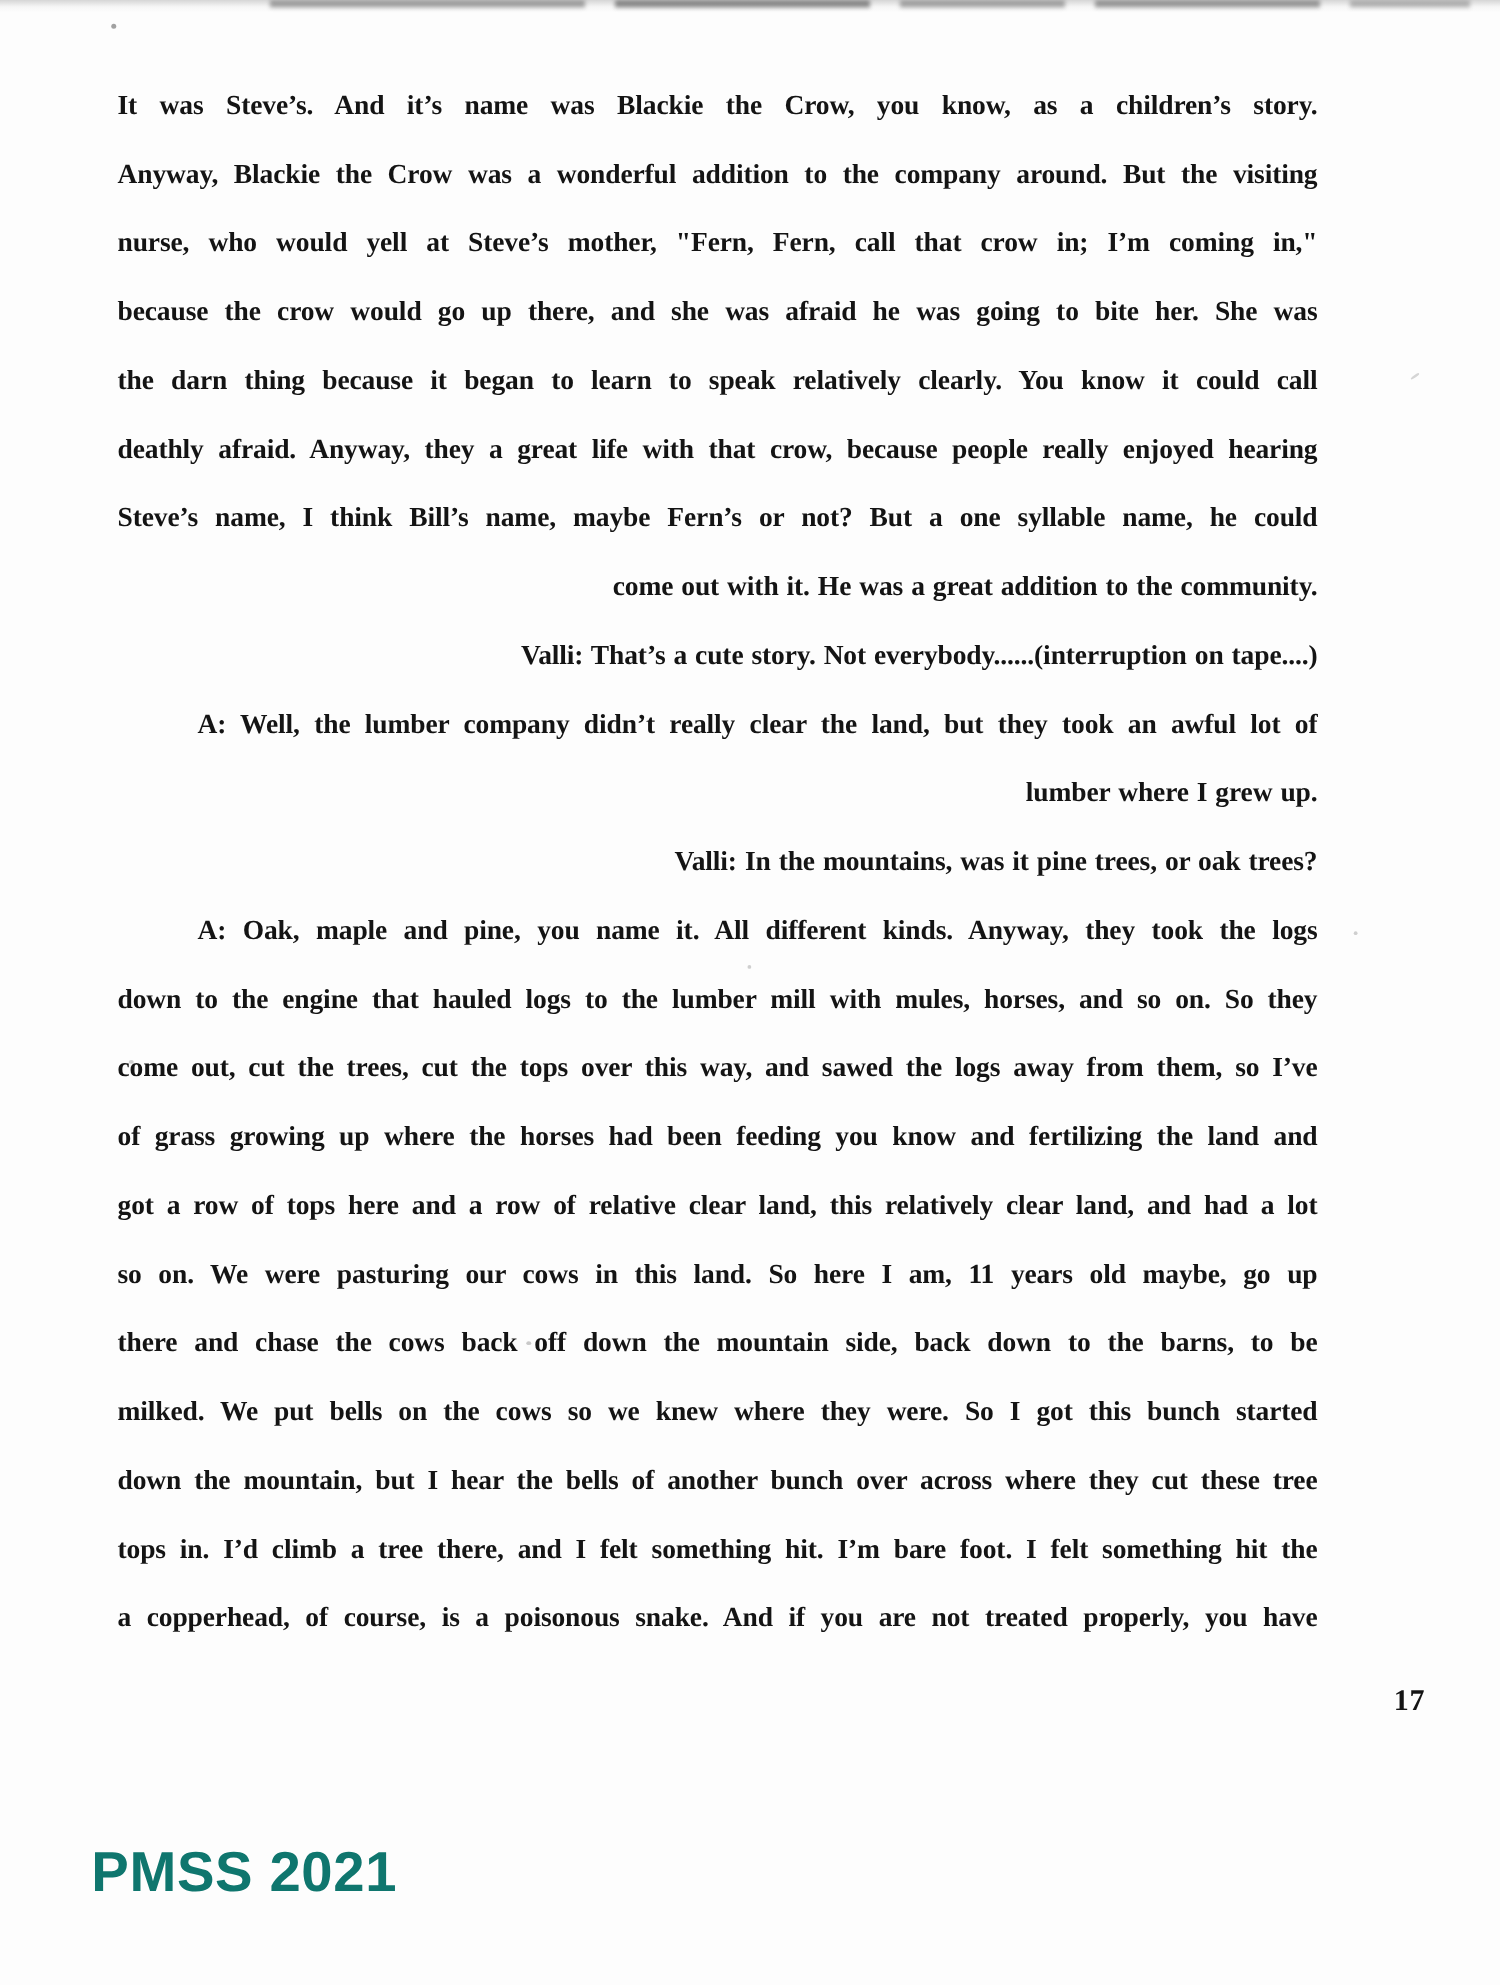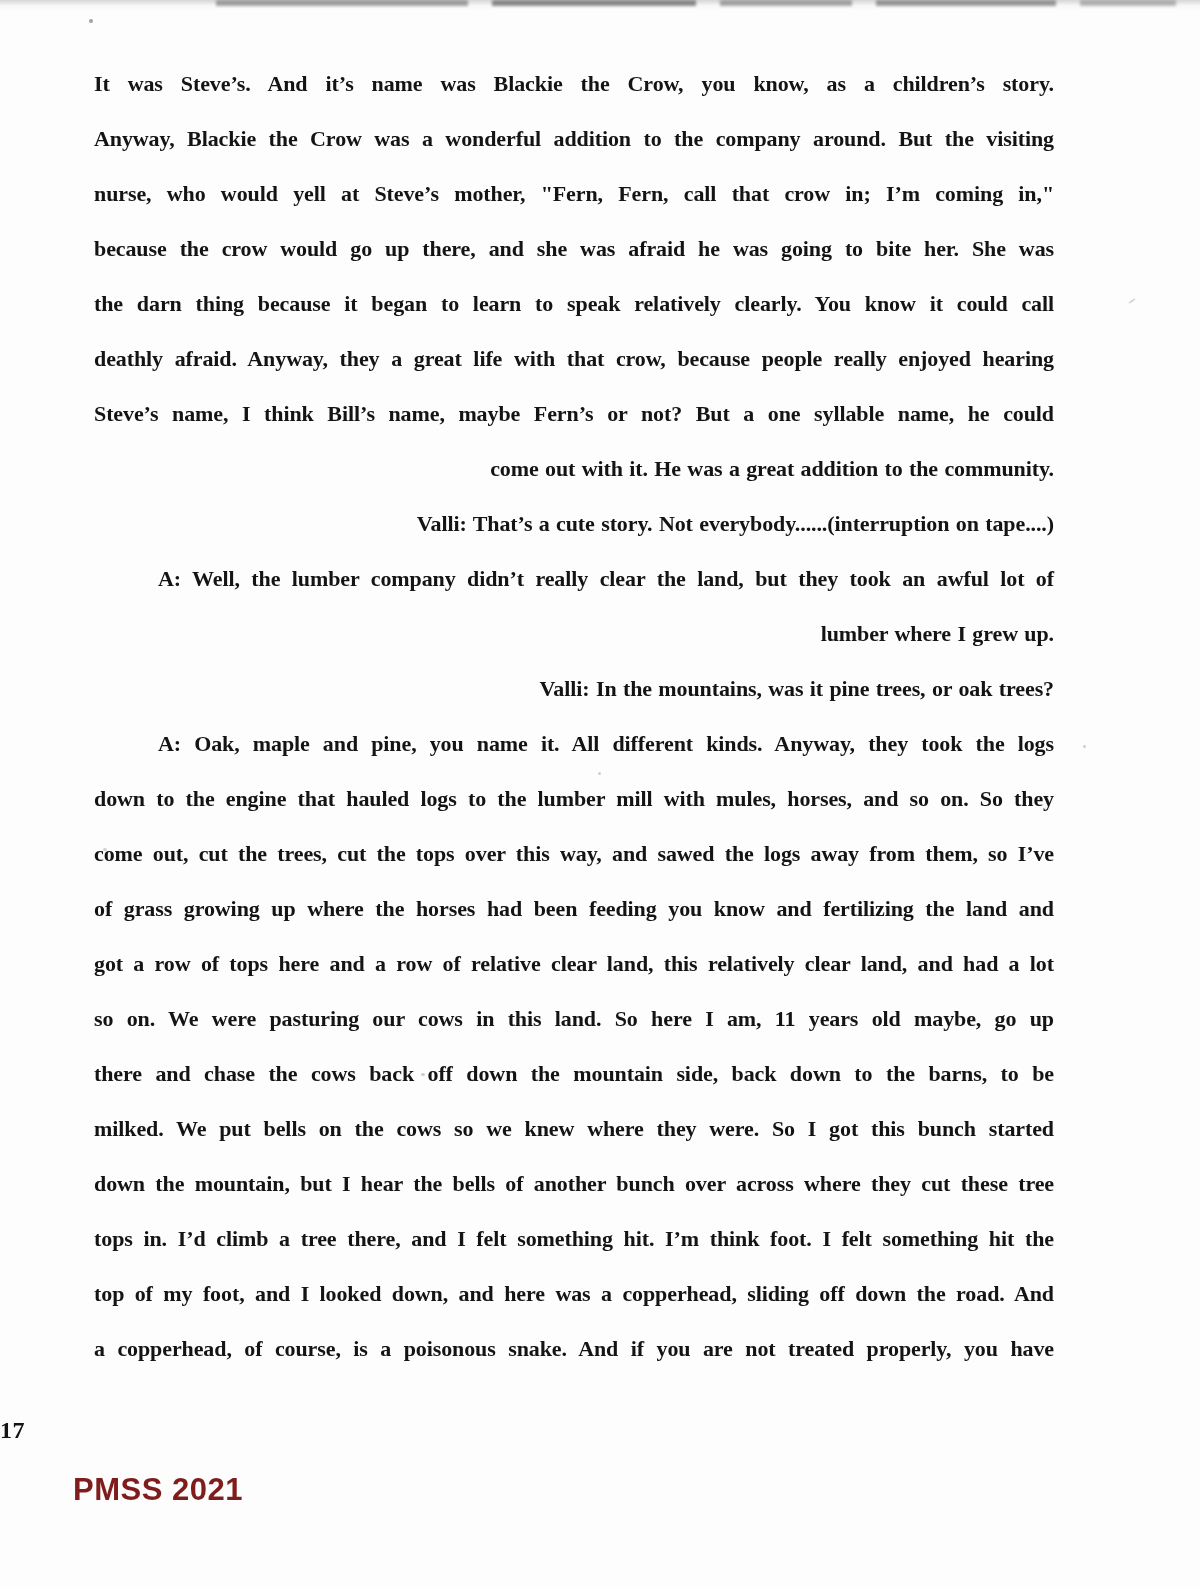--- a/index.html
+++ b/index.html
@@ -65,34 +65,34 @@
   .ln.j {
     white-space: normal;
     text-align: justify;
     text-align-last: justify;
   }
   .ln.ind {
     text-indent: 64px;
   }
   .page-number {
     position: absolute;
-    top: 1417px;
+    top: 1348px;
     left: 0;
     width: 1140px;
-    text-align: left;
+    text-align: right;
     font-size: 24px;
     letter-spacing: 0.5px;
   }
   .watermark {
     position: absolute;
     left: 73px;
     top: 1472px;
     font-family: "Liberation Sans", sans-serif;
-    font-size: 31px;
-    color: #7f1d1d;
+    font-size: 45px;
+    color: #0f766e;
     letter-spacing: 0.5px;
   }
 </style>
 </head>
 <body>
 
 <div class="page">
 
   <div class="scan-top">
     <div class="seg seg1"></div>
@@ -128,21 +128,20 @@
 
     <div class="ln ind j">A:  Oak, maple and pine, you name it.  All different kinds.  Anyway, they took the logs</div>
     <div class="ln j">down to the engine that hauled logs to the lumber mill with mules, horses, and so on.  So they</div>
     <div class="ln j">come out, cut the trees, cut the tops over this way, and sawed the logs away from them, so I’ve</div>
     <div class="ln j">of grass growing up where the horses had been feeding you know and fertilizing the land and</div>
     <div class="ln j">got a row of tops here and a row of relative clear land, this relatively clear land, and had a lot</div>
     <div class="ln j">so on.  We were pasturing our cows in this land.  So here I am, 11 years old maybe, go up</div>
     <div class="ln j">there and chase the cows back off down the mountain side, back down to the barns, to be</div>
     <div class="ln j">milked.  We put bells on the cows so we knew where they were.  So I got this bunch started</div>
     <div class="ln j">down the mountain, but I hear the bells of another bunch over across where they cut these tree</div>
-    <div class="ln j">tops in.  I’d climb a tree there, and I felt something hit.  I’m think foot.  I felt something hit the</div>
-    <div class="ln j">top of my foot, and I looked down, and here was a copperhead, sliding off down the road.  And</div>
+    <div class="ln j">tops in.  I’d climb a tree there, and I felt something hit.  I’m bare foot.  I felt something hit the</div>
     <div class="ln j">a copperhead, of course, is a poisonous snake.  And if you are not treated properly, you have</div>
   </div>
 
   <div class="page-number">17</div>
   <div class="watermark">PMSS 2021</div>
 
 </div>
 
 </body></html>

